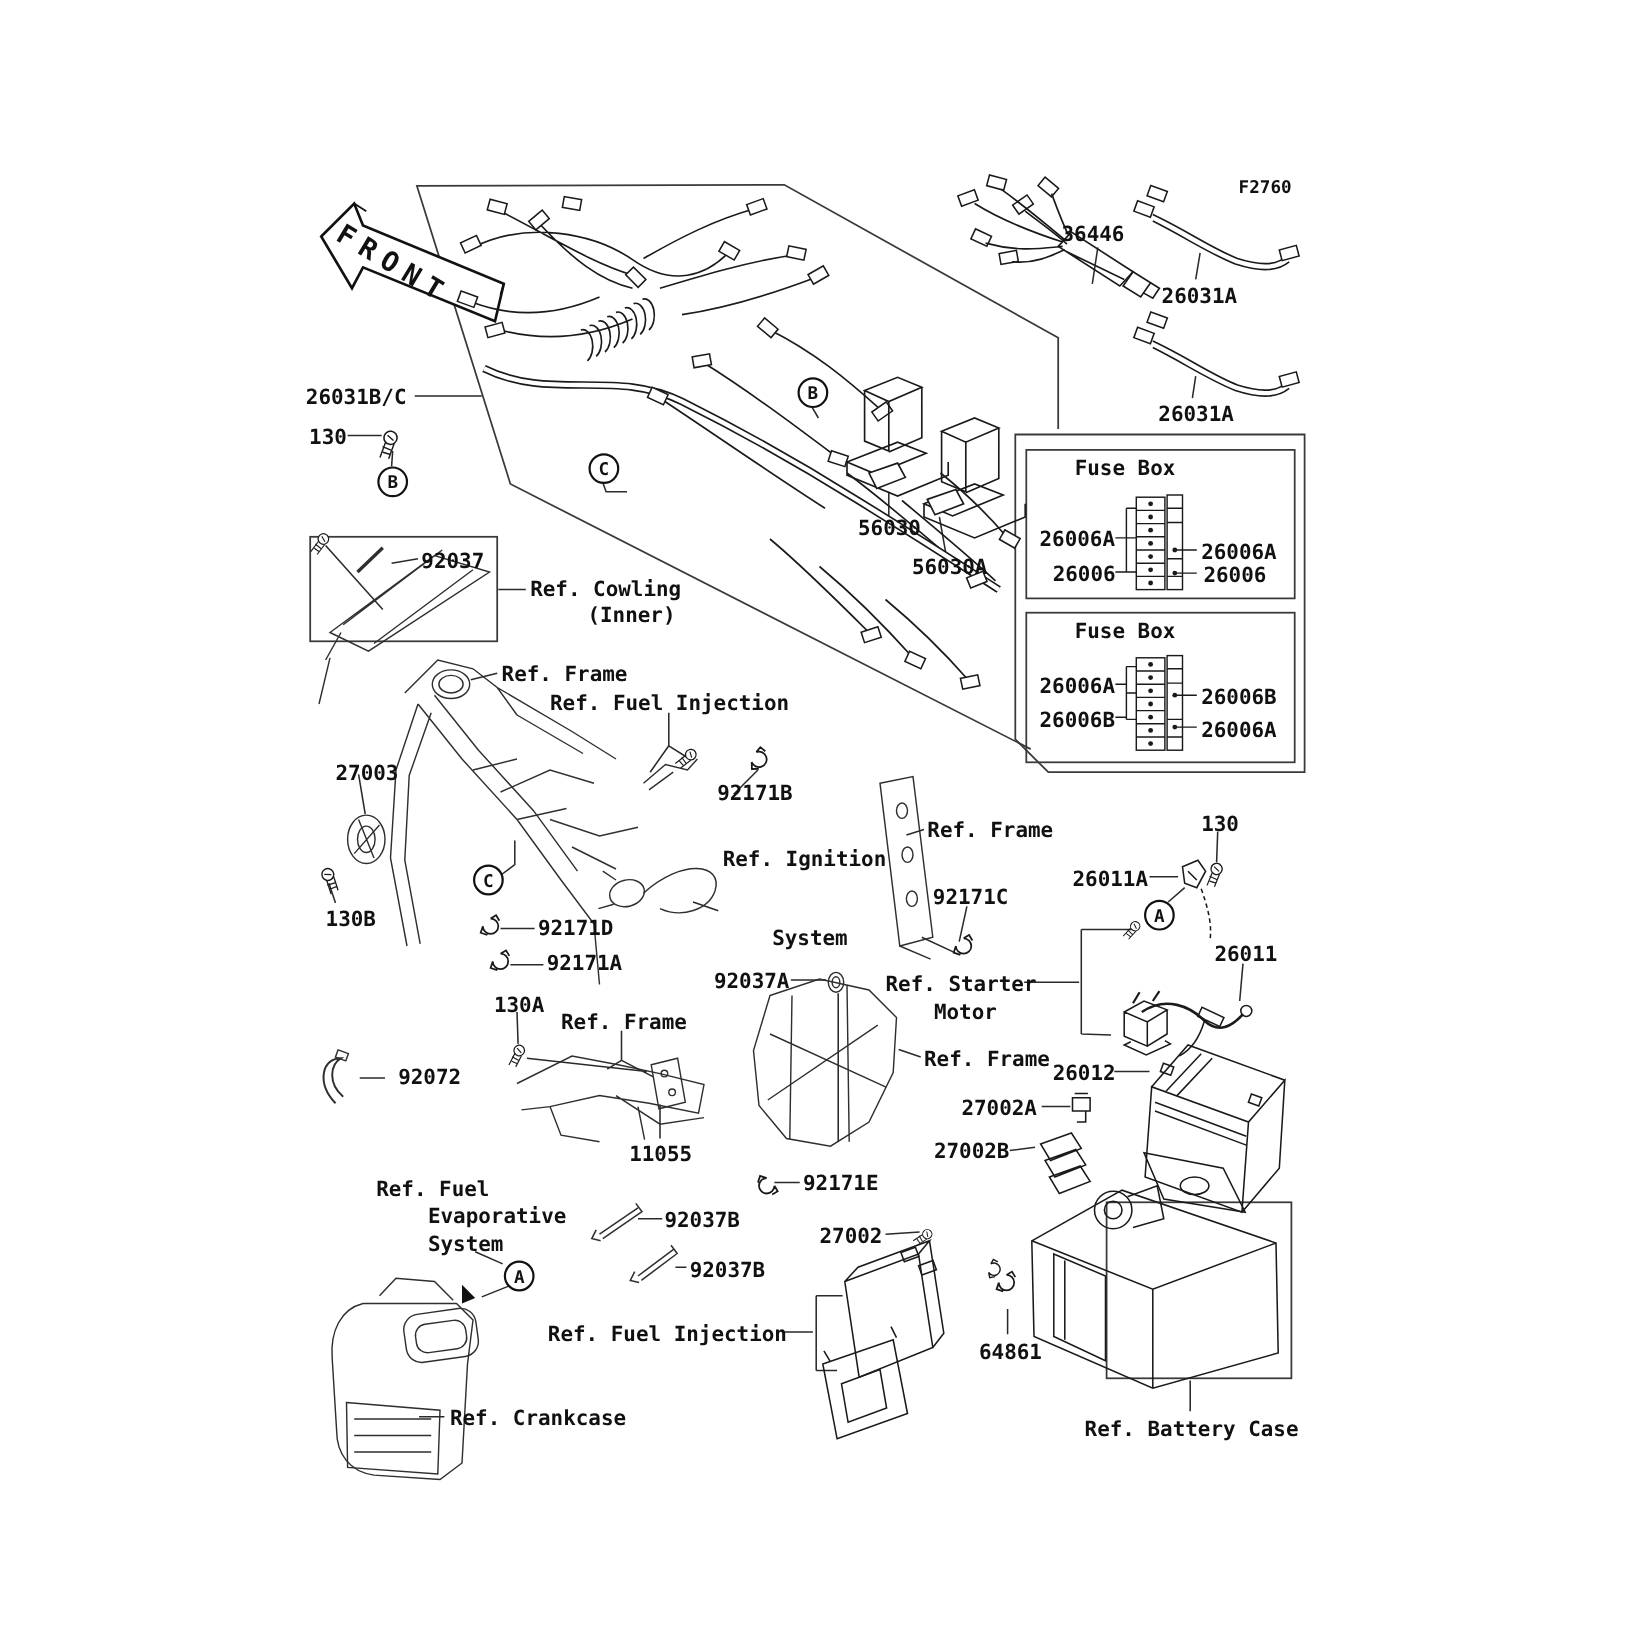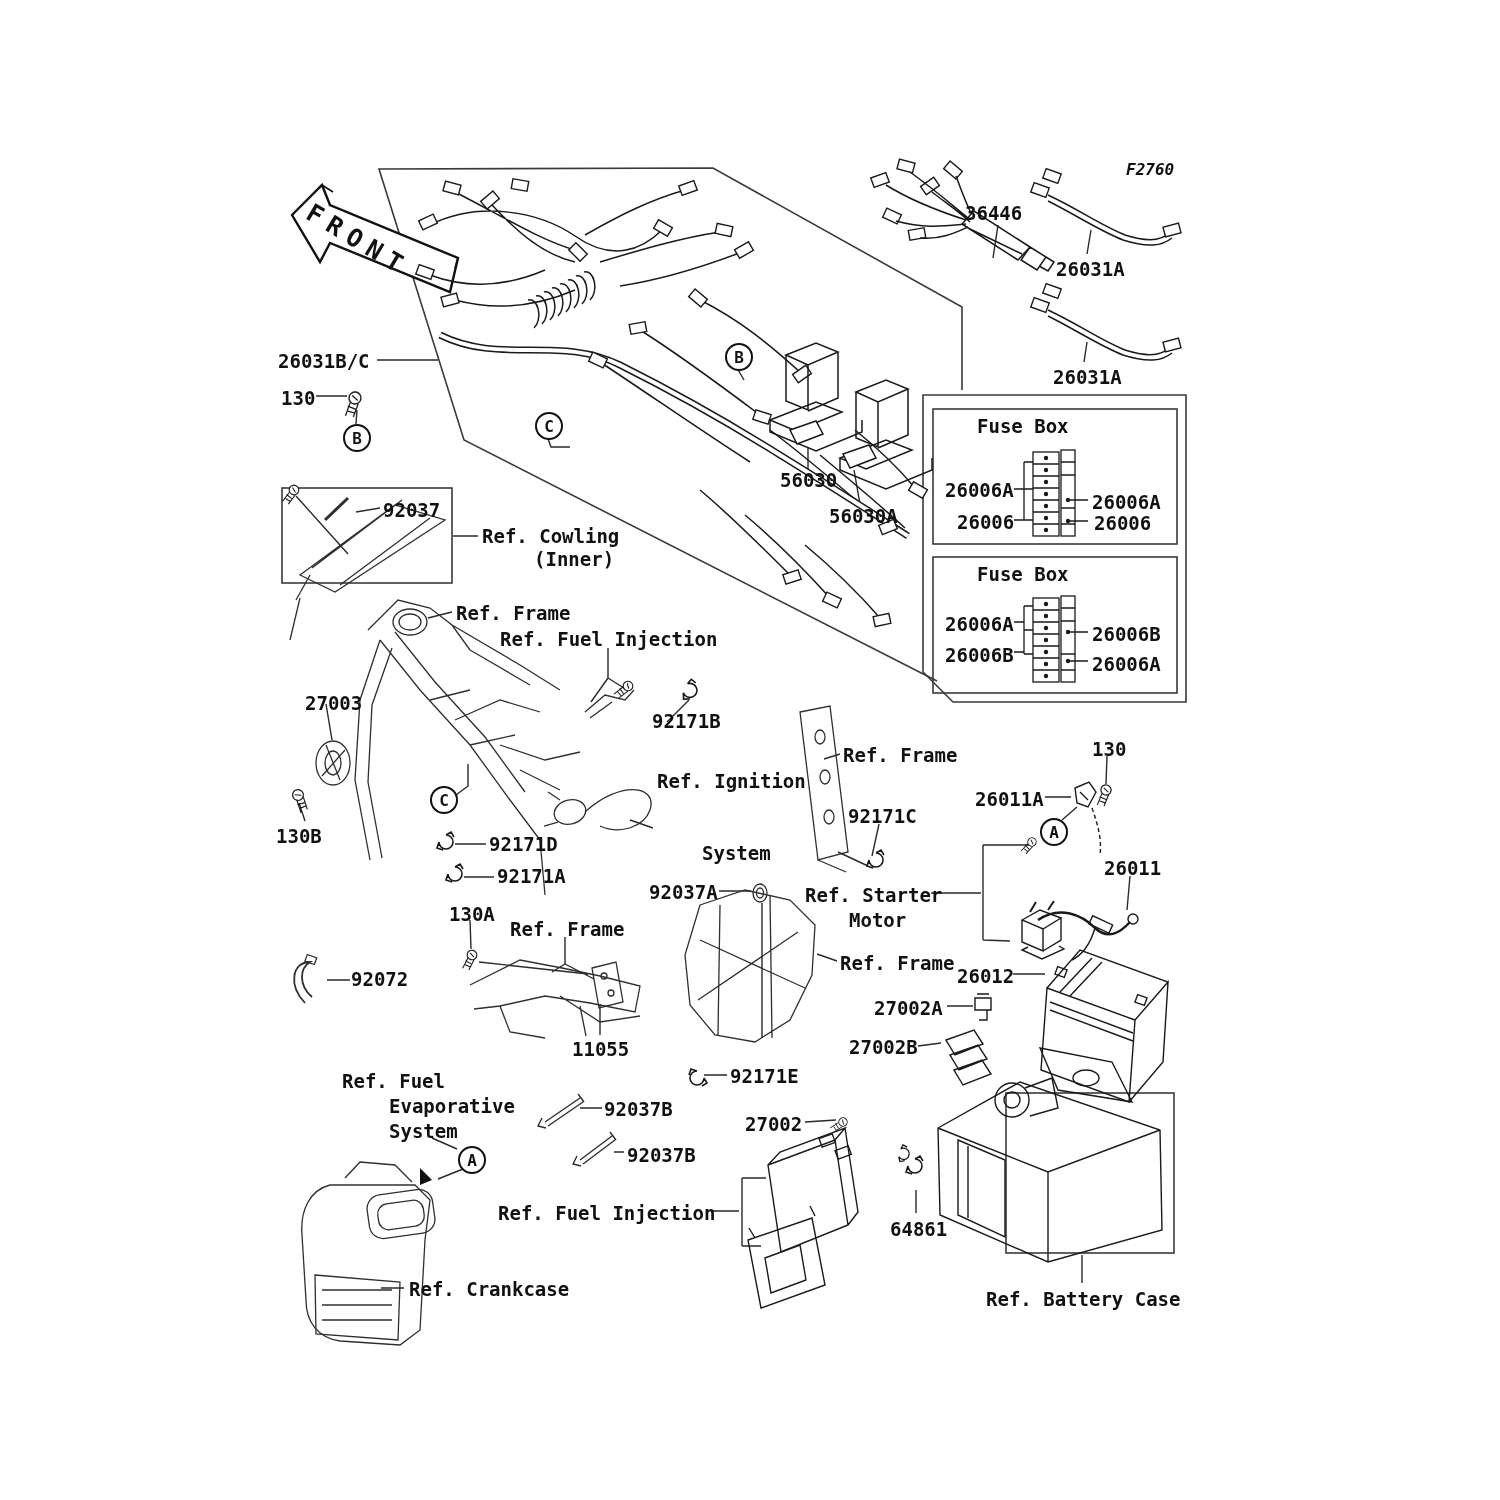--- a/index.html
+++ b/index.html
@@ -1,21 +1,21 @@
 <!DOCTYPE html>
 <html><head>
 <meta charset="utf-8">
 <style>
   html,body{margin:0;padding:0;background:#fff;}
   #page{position:relative;width:1500px;height:1500px;background:#fff;overflow:hidden;
         font-family:"DejaVu Sans Mono",monospace;}
   #art{position:absolute;left:0;top:0;}
   .lbl{position:absolute;font:bold 19px "DejaVu Sans Mono",monospace;color:#111;
        white-space:nowrap;letter-spacing:0px;}
-  .sm{font-size:16px;font-style:italic;}
+  .sm{font-size:16px;}
   .circ{position:absolute;width:24px;height:24px;border:2px solid #111;border-radius:50%;
         font:bold 16px "DejaVu Sans Mono",monospace;color:#111;display:flex;
         align-items:center;justify-content:center;background:#fff;}
   .front{font-size:25px;letter-spacing:8px;transform:rotate(31deg);transform-origin:0 0;}
 </style>
 </head>
 <body>
 
 <div id="page">
 
@@ -324,41 +324,41 @@
 <div class="lbl" style="left:1053px;top:366px">26031A</div>
 <div class="lbl" style="left:278px;top:350px">26031B/C</div>
 <div class="lbl" style="left:281px;top:387px">130</div>
 <div class="lbl" style="left:383px;top:499px">92037</div>
 <div class="lbl" style="left:482px;top:525px">Ref. Cowling</div>
 <div class="lbl" style="left:534px;top:548px">(Inner)</div>
 <div class="lbl" style="left:456px;top:602px">Ref. Frame</div>
 <div class="lbl" style="left:500px;top:628px">Ref. Fuel Injection</div>
 <div class="lbl" style="left:652px;top:710px">92171B</div>
 <div class="lbl" style="left:305px;top:692px">27003</div>
-<div class="lbl" style="left:276px;top:825px">130B</div>
+<div class="lbl" style="left:296px;top:825px">130B</div>
 <div class="lbl" style="left:489px;top:833px">92171D</div>
 <div class="lbl" style="left:497px;top:865px">92171A</div>
 <div class="lbl" style="left:657px;top:770px">Ref. Ignition</div>
 <div class="lbl" style="left:702px;top:842px">System</div>
 <div class="lbl" style="left:649px;top:881px">92037A</div>
 <div class="lbl" style="left:843px;top:744px">Ref. Frame</div>
 <div class="lbl" style="left:848px;top:805px">92171C</div>
 <div class="lbl" style="left:805px;top:884px">Ref. Starter</div>
 <div class="lbl" style="left:849px;top:909px">Motor</div>
 <div class="lbl" style="left:1092px;top:738px">130</div>
 <div class="lbl" style="left:975px;top:788px">26011A</div>
 <div class="lbl" style="left:1104px;top:857px">26011</div>
 <div class="lbl" style="left:840px;top:952px">Ref. Frame</div>
 <div class="lbl" style="left:957px;top:965px">26012</div>
 <div class="lbl" style="left:874px;top:997px">27002A</div>
 <div class="lbl" style="left:849px;top:1036px">27002B</div>
 <div class="lbl" style="left:730px;top:1065px">92171E</div>
 <div class="lbl" style="left:449px;top:903px">130A</div>
 <div class="lbl" style="left:510px;top:918px">Ref. Frame</div>
-<div class="lbl" style="left:351px;top:968px">92072</div>
+<div class="lbl" style="left:362px;top:968px">92072</div>
 <div class="lbl" style="left:572px;top:1038px">11055</div>
 <div class="lbl" style="left:342px;top:1070px">Ref. Fuel</div>
 <div class="lbl" style="left:389px;top:1095px">Evaporative</div>
 <div class="lbl" style="left:389px;top:1120px">System</div>
 <div class="lbl" style="left:604px;top:1098px">92037B</div>
 <div class="lbl" style="left:627px;top:1144px">92037B</div>
 <div class="lbl" style="left:745px;top:1113px">27002</div>
 <div class="lbl" style="left:498px;top:1202px">Ref. Fuel Injection</div>
 <div class="lbl" style="left:409px;top:1278px">Ref. Crankcase</div>
 <div class="lbl" style="left:890px;top:1218px">64861</div>

